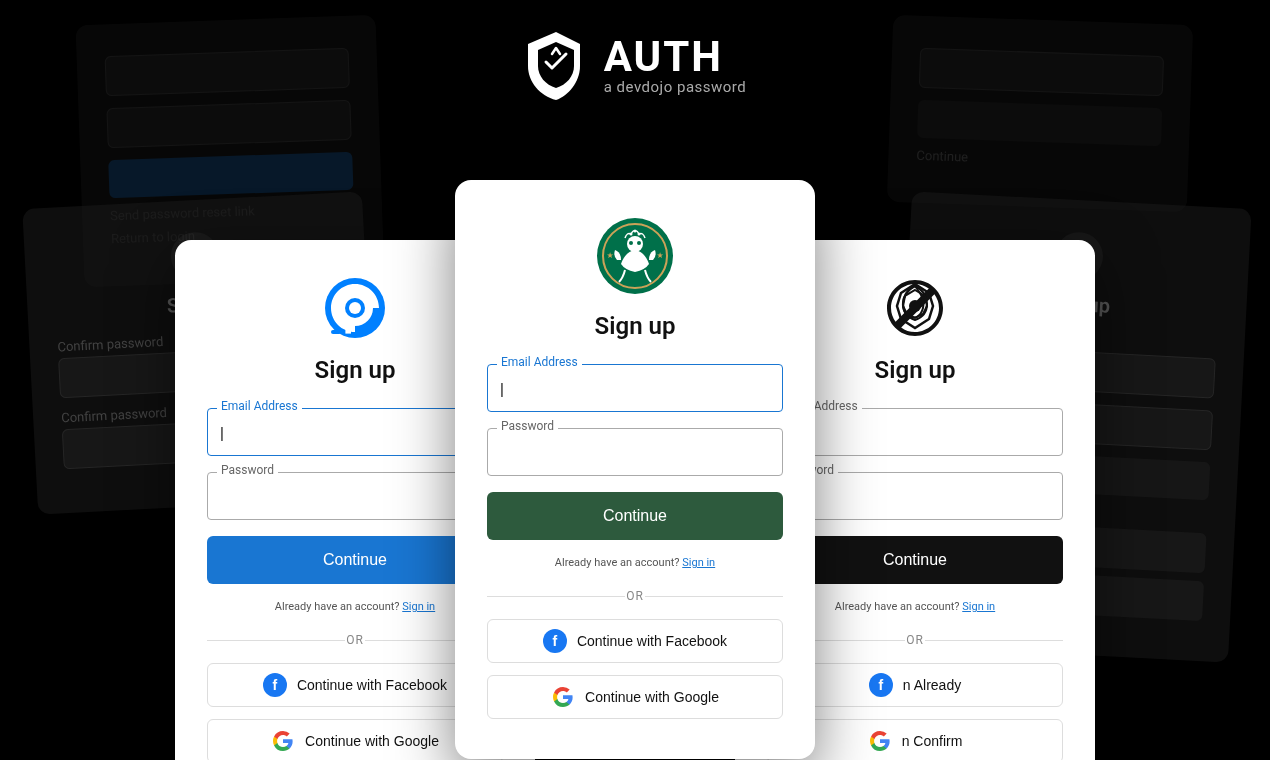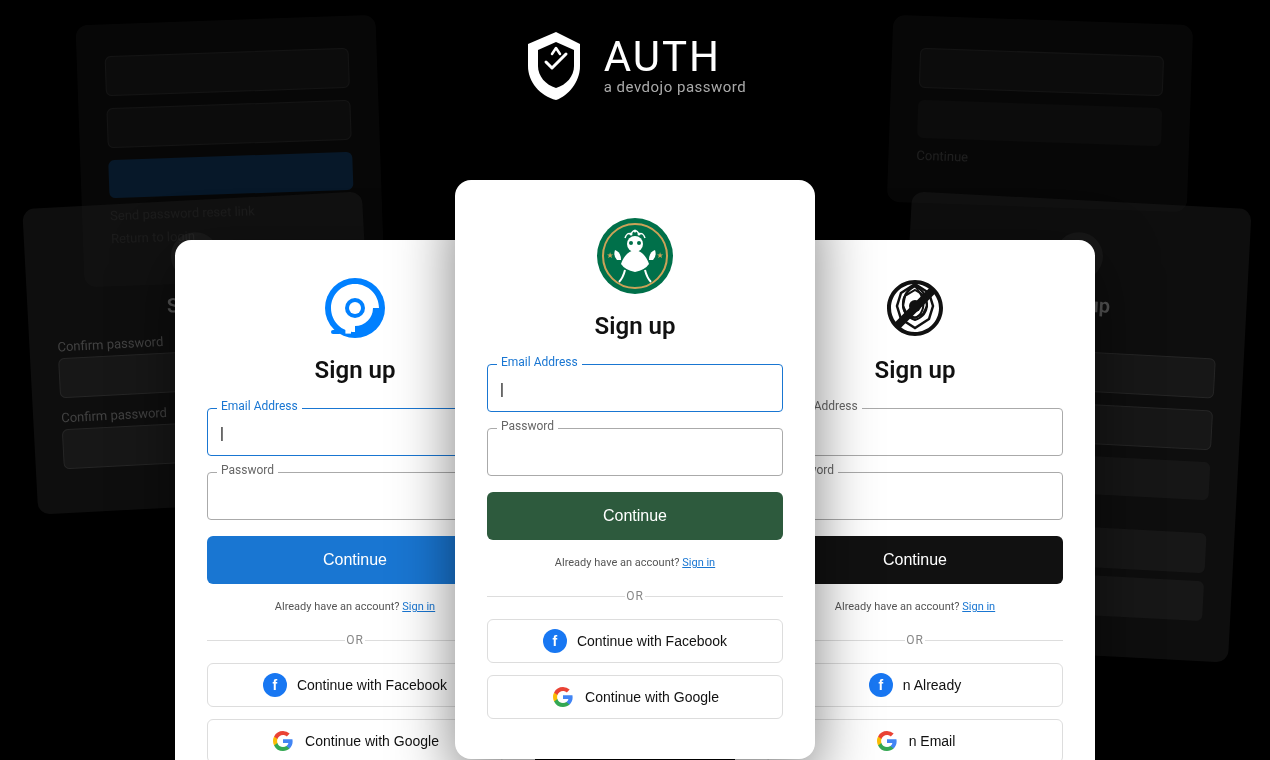--- a/index.html
+++ b/index.html
@@ -94,21 +94,21 @@
     }
 
     .logo-text {
       display: flex;
       flex-direction: column;
     }
 
     .logo-title {
       color: #fff;
       font-size: 42px;
-      font-weight: 400;
+      font-weight: 700;
       letter-spacing: 2px;
       line-height: 1;
     }
 
     .logo-subtitle {
       color: #aaa;
       font-size: 15px;
       letter-spacing: 0.5px;
     }
 
@@ -597,17 +597,17 @@
 
     <button class="social-btn">
       <div class="google-icon">
         <svg width="20" height="20" viewBox="0 0 20 20">
           <path d="M19.6 10.23c0-.68-.06-1.36-.18-2H10v3.77h5.4a4.6 4.6 0 01-2 3.02v2.5h3.24c1.9-1.75 3-4.33 3-7.3z" fill="#4285f4"></path>
           <path d="M10 20c2.7 0 4.96-.9 6.62-2.43l-3.24-2.5c-.9.6-2.04.96-3.38.96-2.6 0-4.8-1.75-5.59-4.12H1.07v2.58A9.99 9.99 0 0010 20z" fill="#34a853"></path>
           <path d="M4.41 11.91A6.02 6.02 0 014.1 10c0-.66.11-1.3.31-1.91V5.51H1.07A9.99 9.99 0 000 10c0 1.61.39 3.13 1.07 4.49l3.34-2.58z" fill="#fbbc04"></path>
           <path d="M10 3.97c1.46 0 2.78.5 3.81 1.5l2.86-2.85A9.97 9.97 0 0010 0 9.99 9.99 0 001.07 5.51l3.34 2.58C5.2 5.72 7.4 3.97 10 3.97z" fill="#ea4335"></path>
         </svg>
       </div>
-      <span>n Email</span>
+      <span>n Confirm</span>
     </button>
   </div>
 
 </div>
 
 </body></html>

